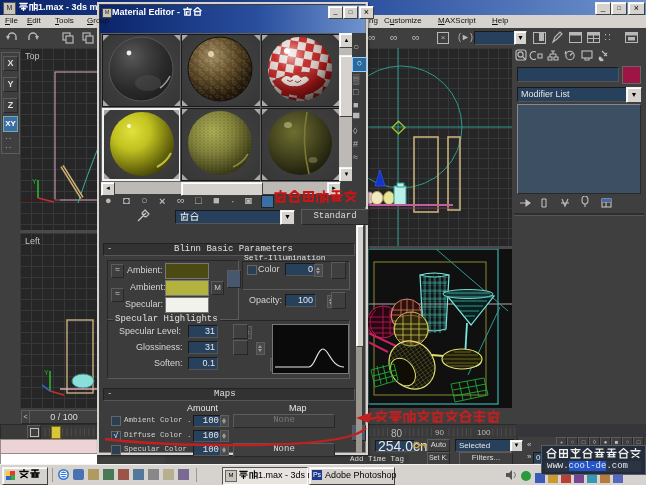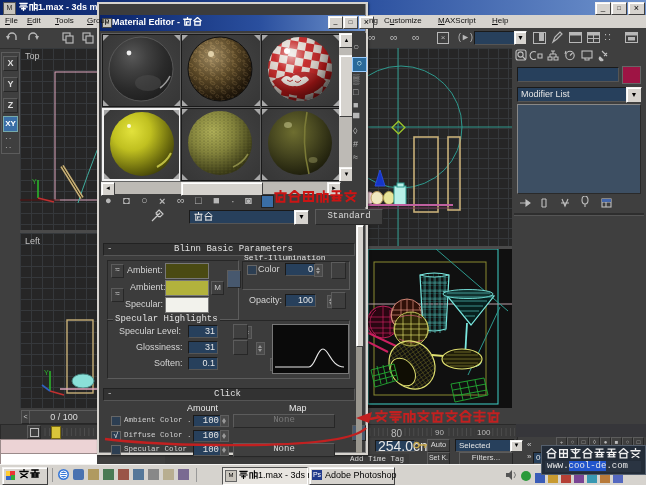--- a/index.html
+++ b/index.html
@@ -343,21 +343,21 @@
       </svg><svg style="display:inline-block;vertical-align:-1px;margin:0 0.5px" width="11" height="11" viewBox="0 0 10 10">
         <path d="M1 2.5 H9 M5 0.5 V2.5 M2 4.5 L8 8.5 M8 4.5 L2 8.5" stroke="#f0f0f0" stroke-width="1.2" fill="none" stroke-linecap="square"></path>
       </svg></div>
 <div style="position:absolute;left:3px;top:15px;width:96px;height:11px;background:#2a3442">
 <span style="position:absolute;left:2px;top:0;color:#e8e8e8;font-size:9px;font-family:'Liberation Mono',monospace">www.<span style="background:#2255cc">cool-de</span>.com</span>
 </div>
 </div>
 
 <div class="abs" style="left:97px;top:2px;width:267px;height:449px;background:#3c3c3c;border:2px solid #d6d3ce;box-shadow:inset -1px -1px 0 #808080, 1px 1px 2px rgba(0,0,0,.5);z-index:10">
 
-<div class="abs" style="left:1px;top:11px;width:265px;height:16px;background:linear-gradient(90deg,#0a246a,#2a4f9e 60%,#6f93cd)">
+<div class="abs" style="left:1px;top:1px;width:265px;height:28px;background:linear-gradient(90deg,#0a246a,#2a4f9e 60%,#6f93cd)">
 <span style="position:absolute;left:2px;top:3px;width:8px;height:8px;background:#c8c4bc;border:1px solid #444;font-size:5px;text-align:center;line-height:7px;color:#222">M</span>
 <span style="position:absolute;left:12px;top:2px;color:#fff;font-size:9px;font-weight:bold;white-space:nowrap">Material Editor - <svg style="display:inline-block;vertical-align:-1px;margin:0 0.5px" width="9" height="9" viewBox="0 0 10 10">
           <path d="M5 0.5 V2.5 M1 2.5 H9 M2 2.5 V9 M8 2.5 V9 M2 9 H8 M4 5.5 H6 M4 5.5 V7.5" stroke="#ffffff" stroke-width="1.4" fill="none" stroke-linecap="square"></path>
         </svg><svg style="display:inline-block;vertical-align:-1px;margin:0 0.5px" width="9" height="9" viewBox="0 0 10 10">
           <path d="M5 0.5 L1 4 M5 0.5 L9 4 M2 5 H8 M2 5 V9 M8 5 V9 M2 9 H8" stroke="#ffffff" stroke-width="1.4" fill="none" stroke-linecap="square"></path>
         </svg></span>
 <span class="wbtn" style="position:absolute;left:228px;top:1px;width:13px;height:11px;font-size:7px;color:#000;text-align:center;line-height:8px">_</span>
 <span class="wbtn" style="position:absolute;left:243px;top:1px;width:13px;height:11px;font-size:6px;color:#000;text-align:center;line-height:10px">□</span>
 <span class="wbtn" style="position:absolute;left:259px;top:1px;width:13px;height:11px;font-size:9px;color:#000;text-align:center;line-height:10px">×</span>
 </div>
@@ -542,21 +542,21 @@
       </svg><svg style="display:inline-block;vertical-align:-1px;margin:0 0.5px" width="13" height="13" viewBox="0 0 10 10">
         <path d="M1.5 1.5 H8.5 V8.5 H1.5 Z M1.5 5 H8.5 M5 1.5 V8.5" stroke="#cc1414" stroke-width="1.5" fill="none" stroke-linecap="square"></path>
       </svg><svg style="display:inline-block;vertical-align:-1px;margin:0 0.5px" width="13" height="13" viewBox="0 0 10 10">
         <path d="M1 3 V9 M1 3 H4 M4 3 V9 M6 1 V9 M6 3 H9 M9 3 V9 M6 7 H9" stroke="#cc1414" stroke-width="1.5" fill="none" stroke-linecap="square"></path>
       </svg><svg style="display:inline-block;vertical-align:-1px;margin:0 0.5px" width="13" height="13" viewBox="0 0 10 10">
         <path d="M2 1 H8 M5 1 V4 M1 4 H9 M2 6 L8 6 M2 8 H8 M3 4 V8 M7 4 V8" stroke="#cc1414" stroke-width="1.5" fill="none" stroke-linecap="square"></path>
       </svg><svg style="display:inline-block;vertical-align:-1px;margin:0 0.5px" width="13" height="13" viewBox="0 0 10 10">
         <path d="M1 2.5 H9 M5 0.5 V2.5 M2 4.5 L8 8.5 M8 4.5 L2 8.5" stroke="#cc1414" stroke-width="1.5" fill="none" stroke-linecap="square"></path>
       </svg></div>
 
-<div class="abs" style="left:16px;top:205px;width:265px;height:16px">
+<div class="abs" style="left:2px;top:205px;width:265px;height:16px">
 <svg style="position:absolute;left:36px;top:0" width="13" height="13" viewBox="0 0 13 13">
         <path d="M1 12 L5 8 M5 5 L8 8 M4 9 L9 4 M8 1 L12 5 L9 8 L5 4 Z" stroke="#c8c8c8" fill="none" stroke-width="1.2"></path>
       </svg>
 <div class="field" style="position:absolute;left:74px;top:1px;width:104px;height:12px;line-height:12px;padding-left:3px"><svg style="display:inline-block;vertical-align:-1px;margin:0 0.5px" width="9" height="9" viewBox="0 0 10 10">
           <path d="M5 0.5 V2.5 M1 2.5 H9 M2 2.5 V9 M8 2.5 V9 M2 9 H8 M4 5.5 H6 M4 5.5 V7.5" stroke="#e6e6e6" stroke-width="1.1" fill="none" stroke-linecap="square"></path>
         </svg><svg style="display:inline-block;vertical-align:-1px;margin:0 0.5px" width="9" height="9" viewBox="0 0 10 10">
           <path d="M5 0.5 L1 4 M5 0.5 L9 4 M2 5 H8 M2 5 V9 M8 5 V9 M2 9 H8" stroke="#e6e6e6" stroke-width="1.1" fill="none" stroke-linecap="square"></path>
         </svg></div>
 <div class="wbtn" style="position:absolute;left:179px;top:1px;width:13px;height:13px;font-size:7px;text-align:center;line-height:12px">▼</div>
 <div class="raised" style="position:absolute;left:200px;top:0px;width:66px;height:14px;color:#ddd;font-size:9px;text-align:center;line-height:13px;font-family:'Liberation Mono',monospace">Standard</div>
@@ -605,21 +605,21 @@
 <div class="abs field" style="left:89px;top:353px;width:26px;height:11px;text-align:right;padding-right:2px;line-height:11px">0.1</div>
 <div class="abs spin" style="left:117px;top:353px"></div>
 <div class="abs" style="left:173px;top:320px;width:75px;height:48px;background:#0a0a0a;border:1px solid #777">
 <svg width="73" height="46" viewBox="0 0 73 46">
         <path d="M2 42 H36 C42 42 44 24 50 24 C56 24 58 42 71 42" fill="none" stroke="#e8e8e8" stroke-width="1.2"></path>
       </svg>
 </div>
 
 <div class="abs" style="left:4px;top:384px;width:250px;height:11px;background:#323232;border:1px solid;border-color:#222 #555 #555 #222">
 <span class="mfont" style="position:absolute;left:3px;top:0;color:#ccc;font-size:9px">-</span>
-<span class="mfont" style="position:absolute;left:110px;top:0;color:#e0e0e0;font-size:9px">Click</span>
+<span class="mfont" style="position:absolute;left:110px;top:0;color:#e0e0e0;font-size:9px">Maps</span>
 </div>
 <div class="abs txt" style="left:88px;top:399px;color:#e8e8e8">Amount</div>
 <div class="abs txt" style="left:190px;top:399px;color:#e8e8e8">Map</div>
 <div class="abs mfont" style="left:10px;top:411px;width:250px;height:12px">
 <span class="cb" style="position:absolute;left:2px;top:1px"></span>
 <span style="position:absolute;left:15px;top:1px;color:#d0d0d0;font-size:7.5px">Ambient Color .</span>
 <span class="field" style="position:absolute;left:84px;top:0;width:25px;height:10px;text-align:right;padding-right:2px;line-height:10px">100</span>
 <span class="spin" style="position:absolute;left:111px;top:0;height:10px"></span>
 <span class="raised" style="position:absolute;left:124px;top:-1px;width:100px;height:12px;color:#7a7a7a;font-size:9px;text-align:center;line-height:11px">None</span>
 </div>

